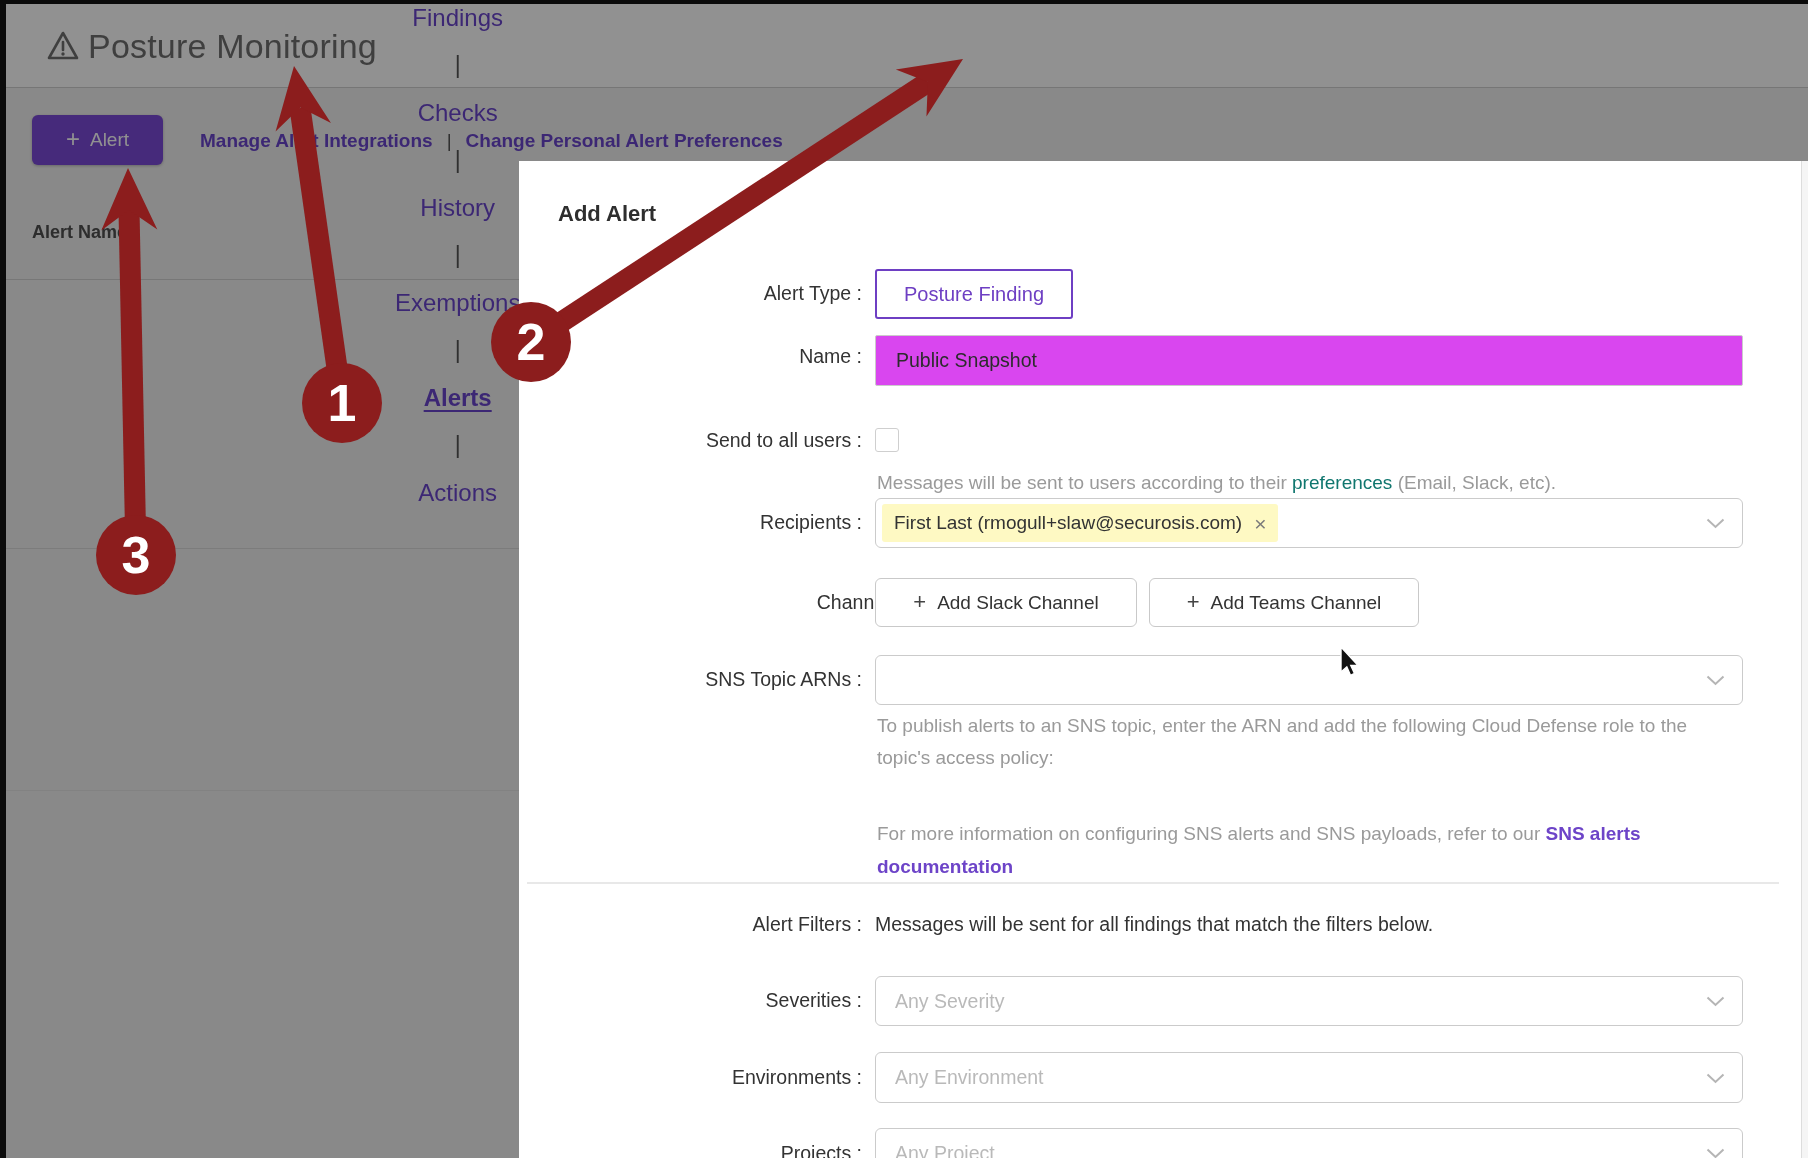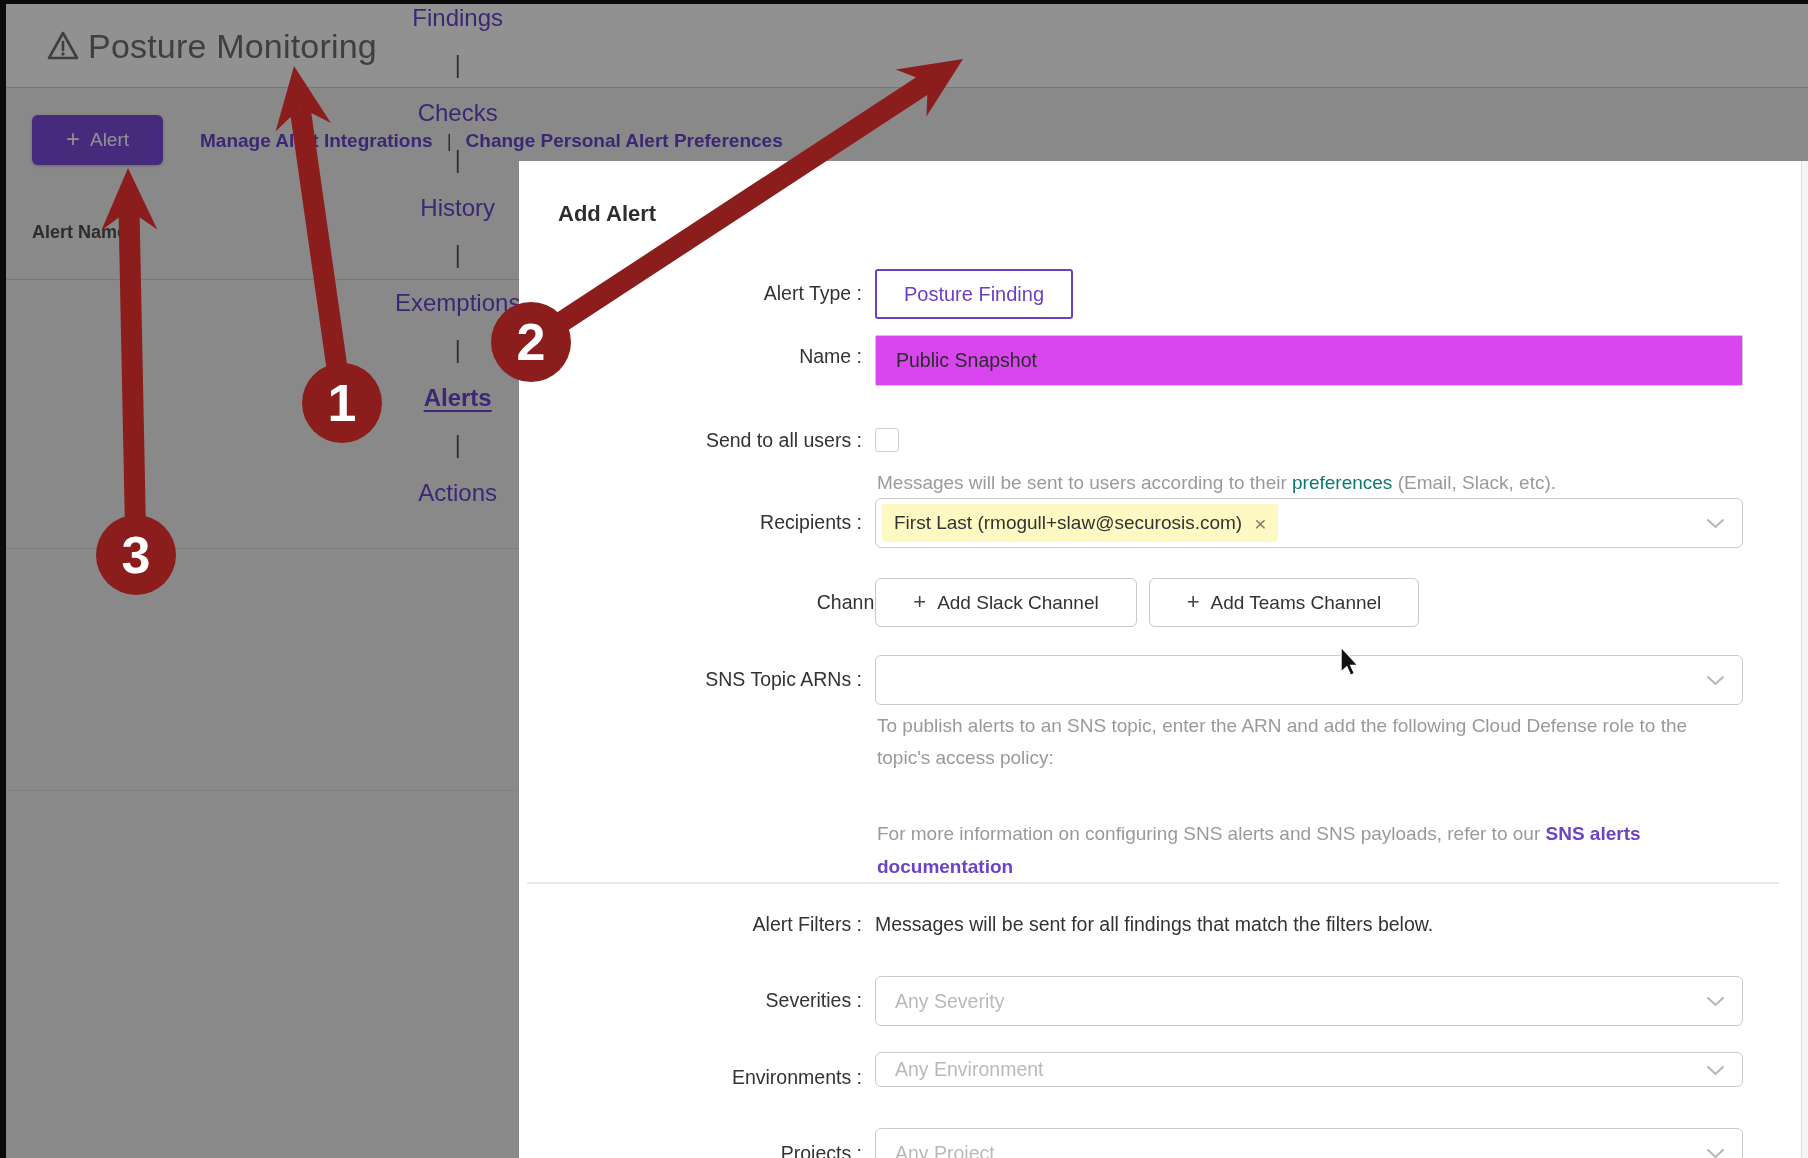--- a/index.html
+++ b/index.html
@@ -62,21 +62,21 @@
   .note{position:absolute;left:358px;font-size:19px;color:#9a9a9a;}
   .note .lnk{color:#0f766e;}
   .dropdown{
     border:1px solid #cbcbcb;border-radius:6px;background:#fff;width:868px;height:50px;
     display:flex;align-items:center;position:absolute;
   }
   .dropdown .chev{position:absolute;right:17px;top:50%;margin-top:-5px;}
   .dd-recipients{top:337px;}
   .dd-sns{top:494px;}
   .dd-sev{top:815px;}
-  .dd-env{top:891px;height:35px;}
+  .dd-env{top:891px;height:51px;}
   .dd-proj{top:967px;}
   .placeholder{font-size:19.5px;color:#b9b9b9;padding-left:19px;}
   .tag{
     margin-left:6px;height:38px;background:#fef9c3;border-radius:3px;display:flex;align-items:center;
     padding:0 12px;font-size:19px;color:#333;gap:12px;
   }
   .tag .x{color:#7a7a7a;font-size:21px;line-height:1;cursor:pointer;}
   .chan-btn{
     position:absolute;top:417px;height:49px;background:#fff;border:1px solid #c9c9c9;border-radius:6px;
     font-size:19px;color:#333;display:flex;align-items:center;justify-content:center;gap:11px;font-family:inherit;

